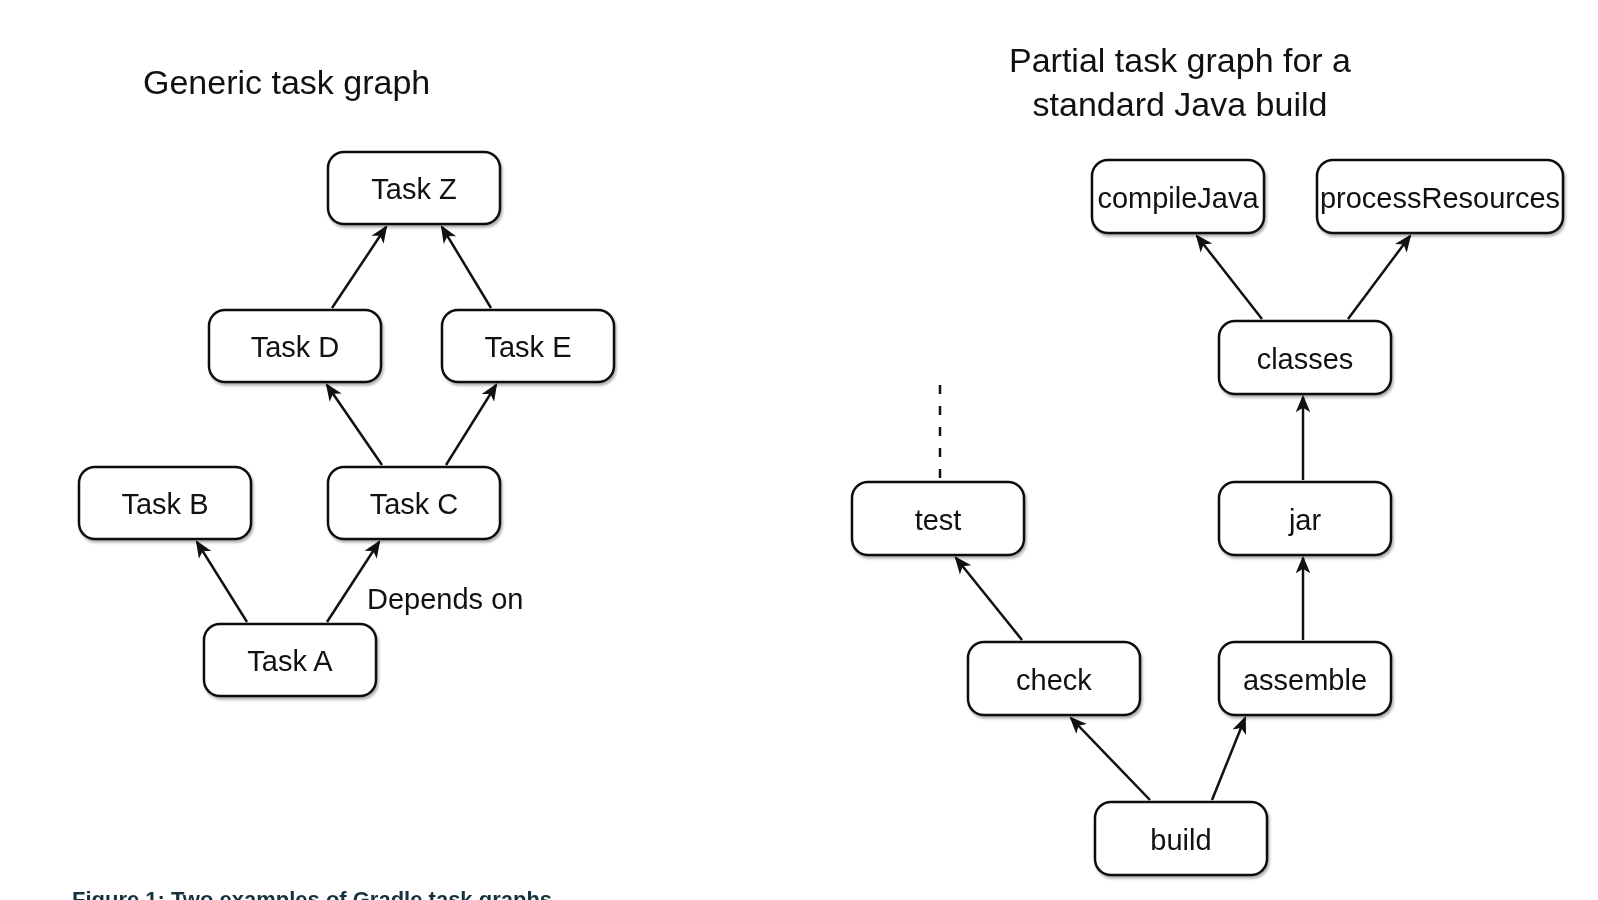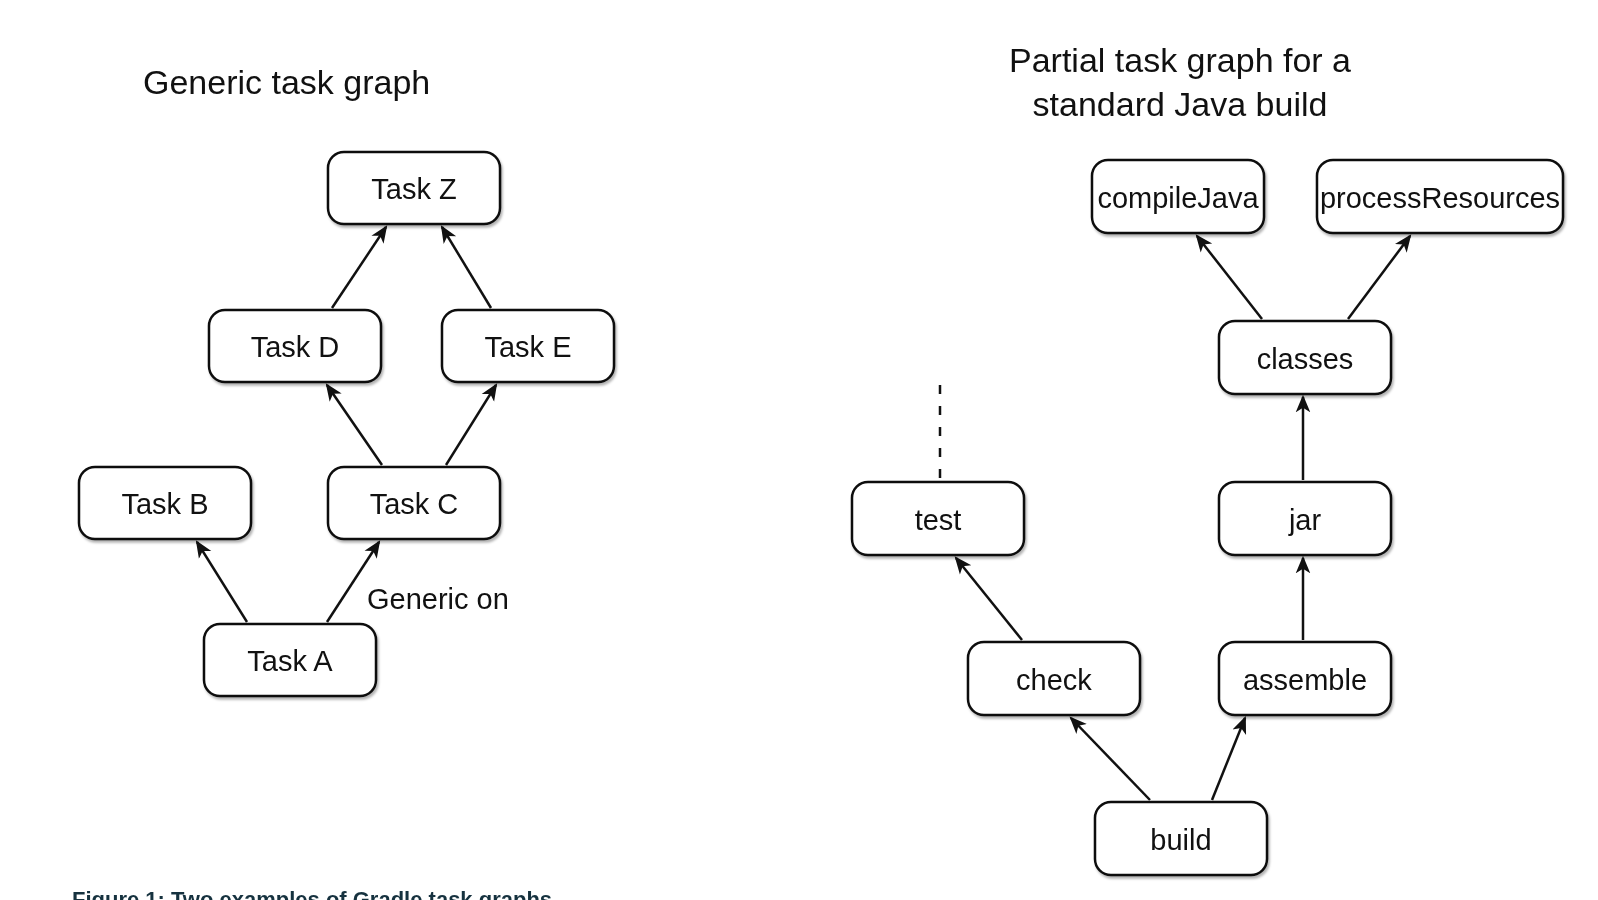--- a/index.html
+++ b/index.html
@@ -136,17 +136,17 @@
       </g>
   </svg>
 
   <div class="title title-left">Generic task graph</div>
 
   <div class="title title-right">
     <div>Partial task graph for a</div>
     <div>standard Java build</div>
   </div>
 
-  <div class="edge-label">Generic on</div>
+  <div class="edge-label">Depends on</div>
 
   <div class="caption" style="color: rgb(22, 50, 63);">Figure 1: Two examples of Gradle task graphs</div>
 
 </div>
 
 </body></html>

